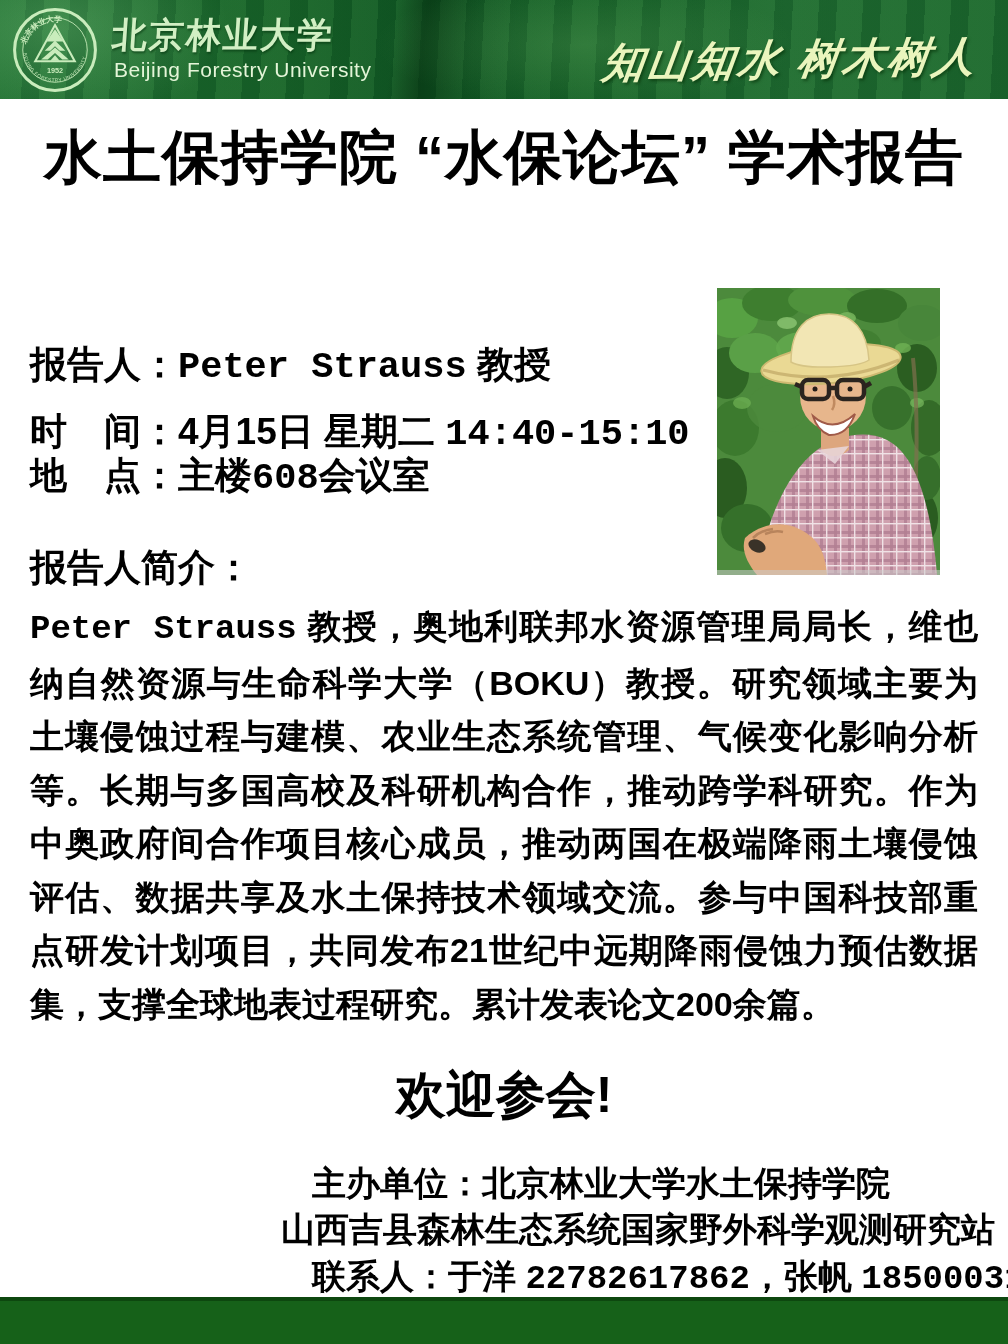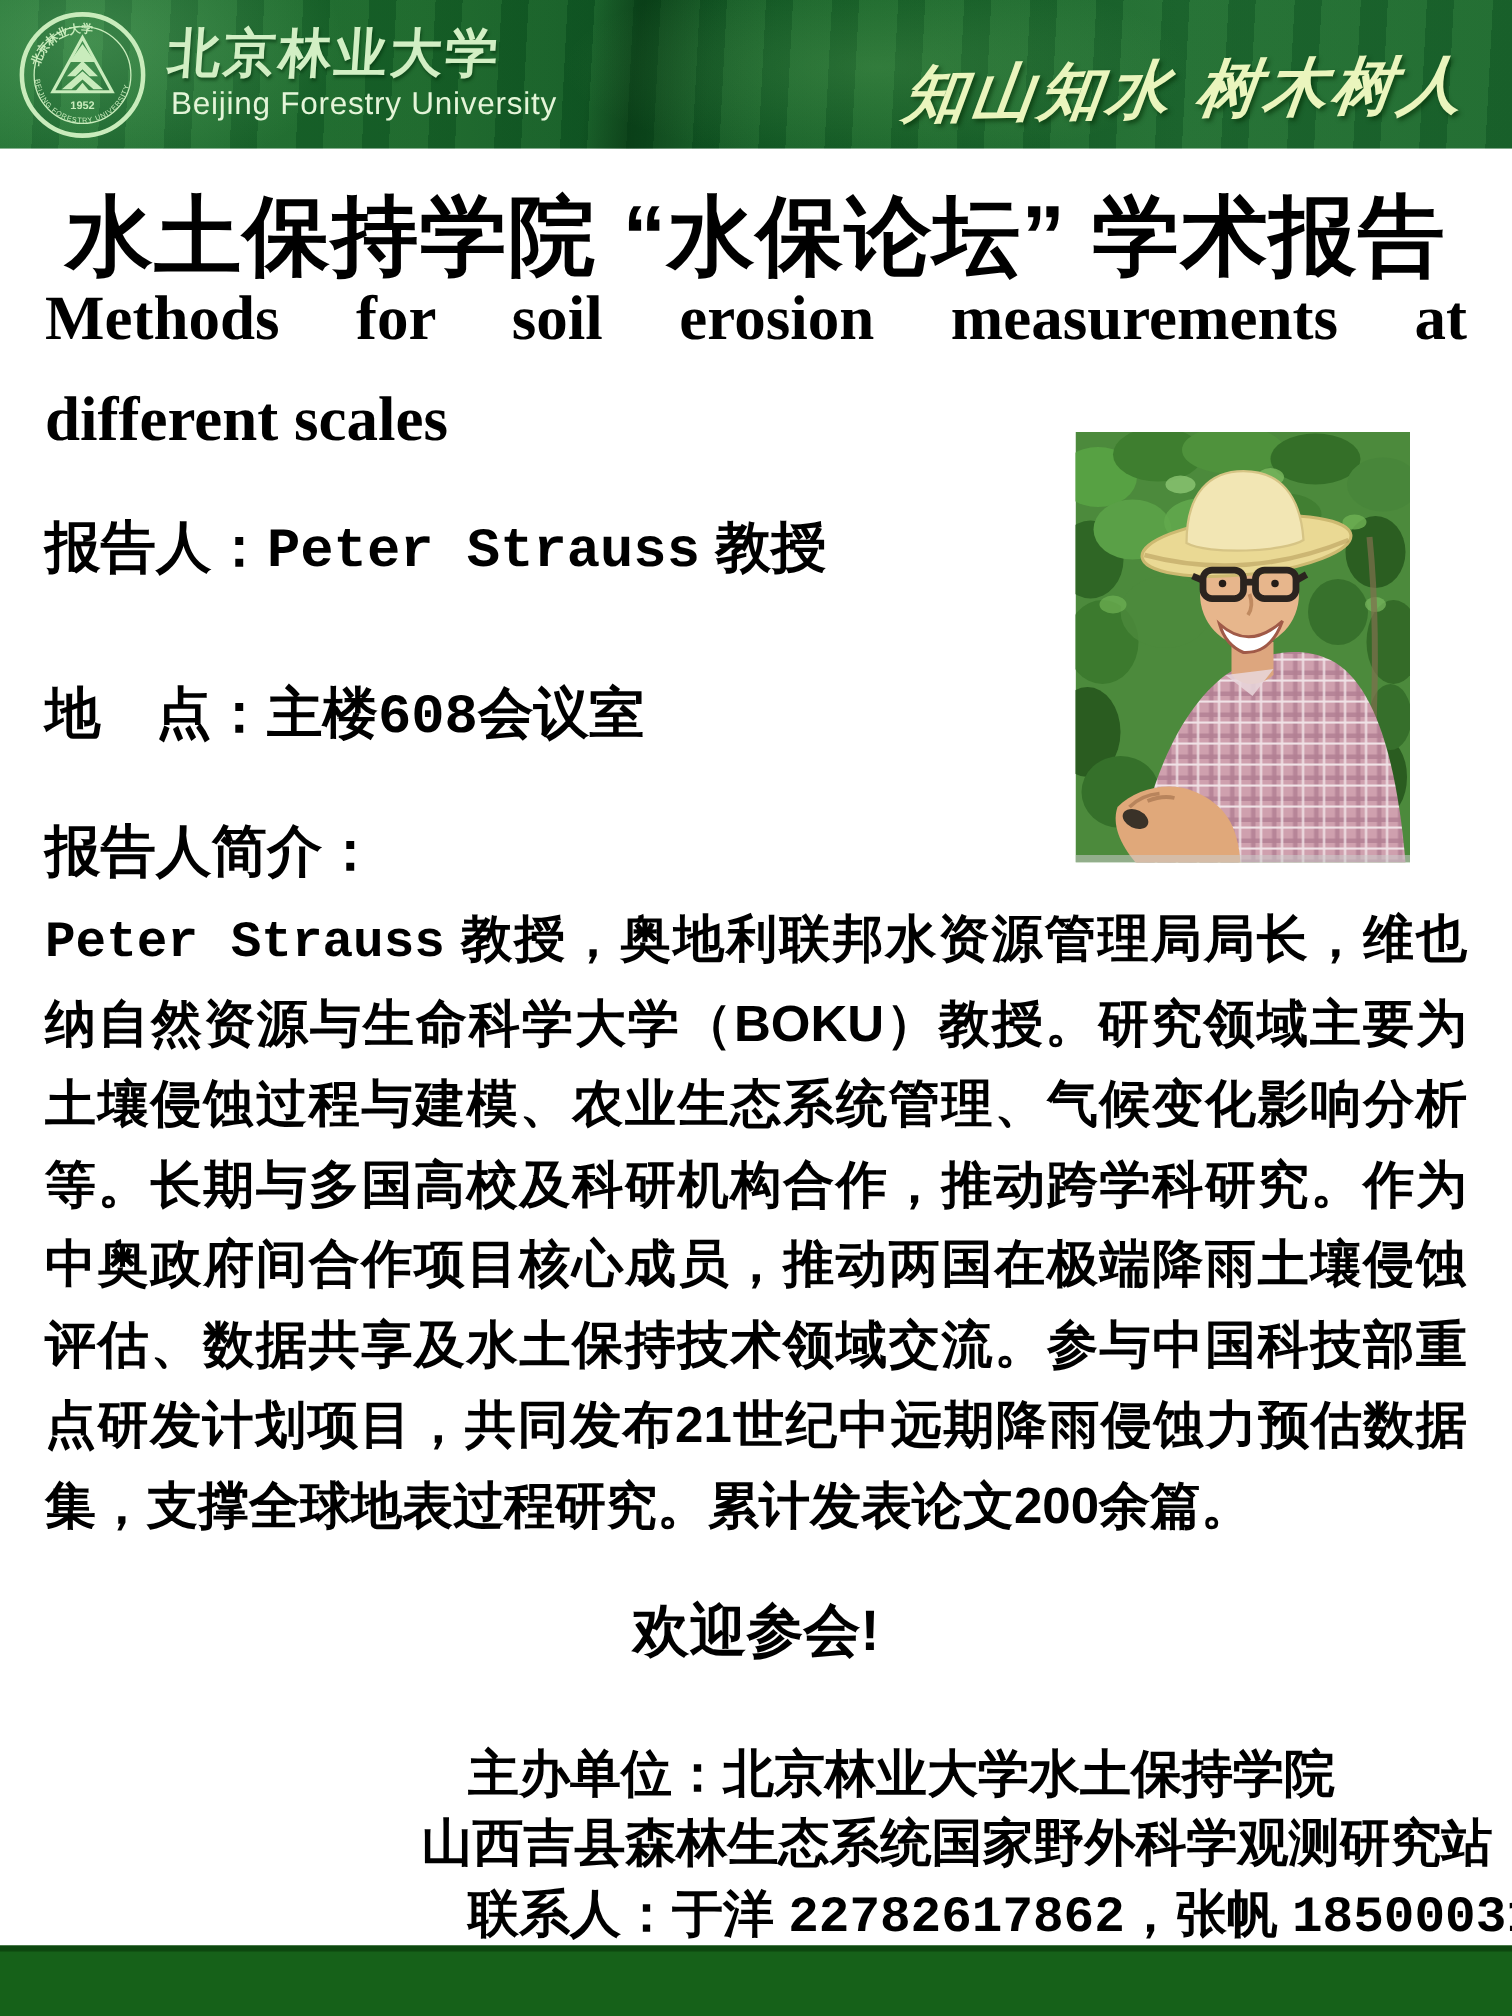--- a/index.html
+++ b/index.html
@@ -56,21 +56,21 @@
   
   .photo { position:absolute; left:717px; top:288px; width:223px; height:287px; }
   
   .bio {
     position:absolute; top:600px; left:30px; width:948px; margin:0;
     font-size:34px; font-weight:bold; line-height:53.5px; text-align:justify;
   }
   
   .welcome {
     position:absolute; top:1062px; left:0; width:100%; margin:0;
-    text-align:center; font-size:38px; font-weight:bold;
+    text-align:center; font-size:50px; font-weight:bold;
   }
   .org-block {
     position:absolute; top:1160px; left:312px; font-size:34px; font-weight:bold;
     line-height:46.3px; white-space:nowrap;
   }
   .org-line2 { margin-left:-31px; }
   .footer-bar {
     position:absolute; left:0; bottom:0; width:1008px; height:47px;
     background:#166119; border-top:4px solid #0d470f; box-sizing:border-box;
   }
@@ -102,27 +102,26 @@
         <path d="M50,56 L55.5,62.5 L44.5,62.5 Z"></path>
       </g>
       <text x="50" y="76.5" font-size="8.5" font-weight="bold" fill="#c9ecbc" text-anchor="middle">1952</text>
     </svg>
     <div class="uni-cn">北京林业大学</div>
     <div class="uni-en">Beijing Forestry University</div>
     <div class="motto">知山知水 树木树人</div>
   </header>
 
   <h1 class="title-cn">水土保持学院 “水保论坛” 学术报告</h1>
-  <div class="title-en">
-    <div class="jl">Methods for soil erosion measurements at</div>
-    <div>different scales</div>
-  </div>
 
   <div class="row" id="row-speaker">
     <span>报告人：</span><span class="serif">Peter Strauss</span><span> 教授</span>
+  </div>
+  <div class="row" id="row-time">
+    <span>时　间：</span><span>4月15日 星期二 </span><span class="serif">14:40-15:10</span>
   </div>
   <div class="row" id="row-venue">
     <span>地　点：</span><span>主楼</span><span class="serif">608</span><span>会议室</span>
   </div>
   <div class="row" id="row-bioheading">报告人简介：</div>
 
   <svg class="photo" viewBox="0 0 223 287" preserveAspectRatio="none" aria-hidden="true">
     <defs>
       <pattern id="plaid" width="14" height="14" patternUnits="userSpaceOnUse">
         <rect width="14" height="14" fill="#cfa0ae"></rect>

